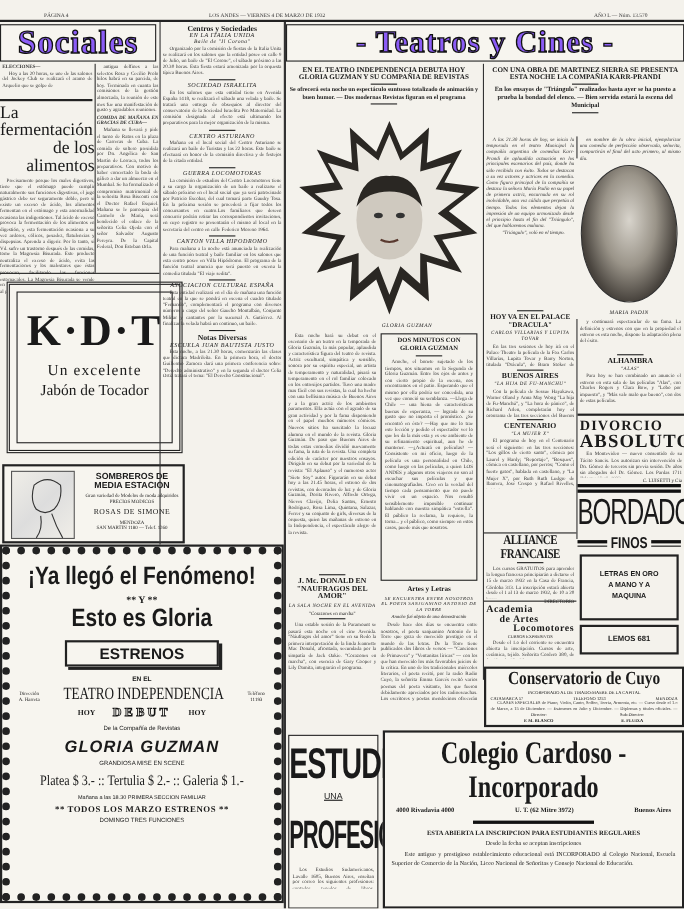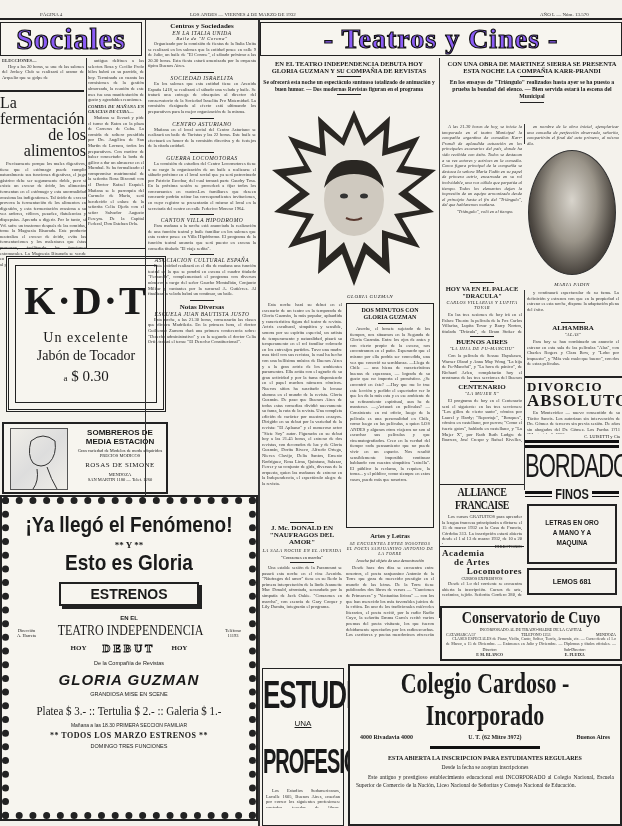--- a/index.html
+++ b/index.html
@@ -53,21 +53,20 @@
   <p>Mañana se llevará y pide el turno de Ratos en la plaza de Carreras de Cuba. La comida de soltero presidida por Dn. Angélica de San Martín de Lorraca, todos los preparativos. Con motivo de haber concertado la boda de gálico a dar un almuerzo en el Mumbal. Se ha formalizado el compromiso matrimonial de la señorita Rosa Bisconti con el Doctor Rafael Esquiel. Mañana se le parroquia del Carmelo de María, será bendecido el enlace de la señorita Celia Ojeda con el señor Salvador Augusto Pereyra. De la Capital Federal, Don Esteban Orla.</p>
 </div>
 <div class="abs vrule" style="left:86px;top:58px;height:190px;"></div>
 <div class="abs rule" style="left:0;top:248px;width:145px;"></div>
 
 <div class="abs" style="left:6px;top:256px;width:160px;height:156px;border:3px double #222;background:#f7f5ef;padding:6px;">
   <div style="border:1px solid #222;height:100%;text-align:center;padding-top:14px;">
     <div style="font-size:40px;font-weight:bold;letter-spacing:2px;line-height:42px;font-family:'Liberation Serif',serif;">K·D·T</div>
     <div style="font-size:14px;margin-top:8px;letter-spacing:1px;">Un excelente</div>
     <div style="font-size:14px;margin-top:2px;">Jabón de Tocador</div>
-    <div style="font-size:15px;margin-top:4px;"><span style="font-size:9px">a</span> <span>$ 0.30</span></div>
   </div>
 </div>
 
 <div class="abs ad-box" style="left:2px;top:422px;width:166px;height:72px;">
   <div class="abs" style="left:6px;top:4px;width:58px;height:62px;border:1px solid #555;background:linear-gradient(135deg,#f0eee8 0%,#ddd 50%,#f0eee8 100%);">
     <svg width="58" height="62" viewBox="0 0 58 62">
         <path d="M20 12 Q32 2 44 12 Q46 26 38 34 Q30 40 22 34 Q16 26 20 12Z" fill="none" stroke="#333" stroke-width="1"></path>
         <path d="M26 40 Q28 52 22 60 M36 38 Q40 50 46 60" fill="none" stroke="#333" stroke-width="1"></path>
       </svg>
   </div>

